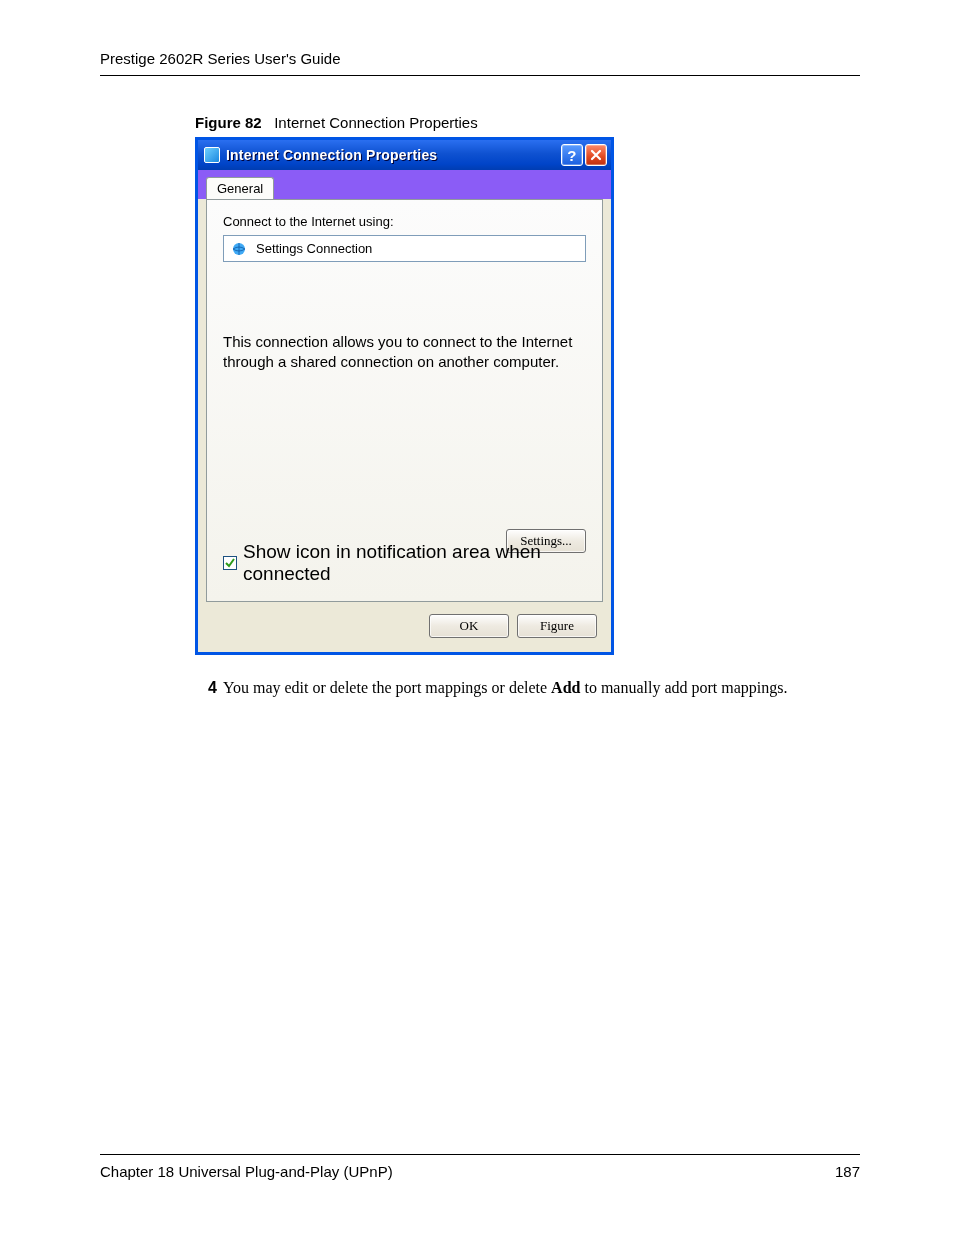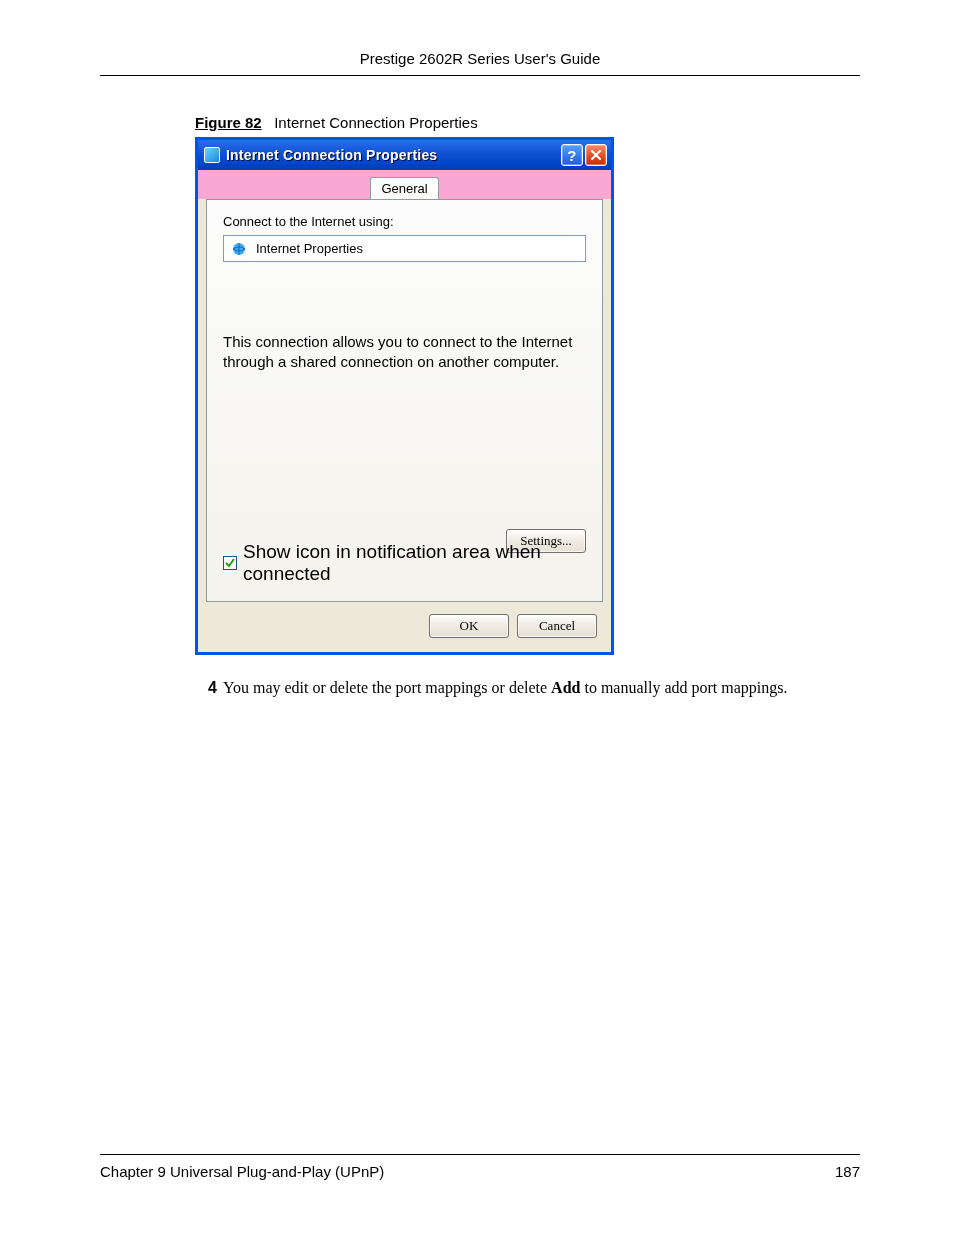--- a/index.html
+++ b/index.html
@@ -12,37 +12,37 @@
       color: #000;
     }
     .page {
       position: absolute;
       left: 100px;
       top: 50px;
       width: 760px;
       height: 1130px;
     }
     .header-right {
-      text-align: center;
+      text-align: left;
       font-family: Arial, Helvetica, sans-serif;
       font-size: 15px;
       padding-bottom: 8px;
     }
     .hr-top {
       border: none;
       border-top: 1.5px solid #000;
       margin-bottom: 38px;
     }
     .figure-caption {
       font-family: Arial, Helvetica, sans-serif;
       font-size: 15px;
       margin-left: 95px;
       margin-bottom: 6px;
     }
-    .figure-caption b { font-weight: bold; text-decoration: underline; }
+    .figure-caption b { font-weight: bold; }
     .dialog {
       margin-left: 95px;
       width: 419px;
       border: 3px solid #0055e5;
       font-family: Tahoma, Arial, sans-serif;
       font-size: 13px;
       background: #ece9d8;
       box-shadow: 0 0 0 0;
     }
     .titlebar {
@@ -76,22 +76,21 @@
       font-weight: bold;
       font-size: 15px;
       color: #fff;
       box-shadow: inset 0 0 0 1px rgba(255,255,255,0.3);
     }
     .help-btn { background: linear-gradient(to bottom,#5a9bff,#1a5fe0); }
     .close-btn { background: linear-gradient(to bottom,#ff8a6a,#e04820 60%, #c03010); }
     .close-btn svg { width: 12px; height: 12px; }
     .tabs-row {
       padding: 6px 8px 0 8px;
-      background: #f9a8d4;
-      text-align: center;
+      background: #8b5cf6;
     }
     .tab {
       display: inline-block;
       background: #fcfcfa;
       border: 1px solid #919b9c;
       border-bottom: none;
       border-top-left-radius: 3px;
       border-top-right-radius: 3px;
       padding: 3px 10px 4px 10px;
       font-size: 13px;
@@ -227,49 +226,49 @@
 
     <div class="tab-panel">
       <div class="label-connect">Connect to the Internet using:</div>
       <div class="connbox">
         <div class="conn-icon">
           <svg viewBox="0 0 18 16">
             <circle cx="9" cy="8" r="6" fill="#3fa9f5"></circle>
             <path d="M3 8 Q9 4 15 8 M3 8 Q9 12 15 8 M9 2 V14" stroke="#0d5aa7" stroke-width="0.8" fill="none"></path>
           </svg>
         </div>
-        <span>Internet Properties</span>
+        <span>Settings Connection</span>
       </div>
 
       <div class="desc-text">This connection allows you to connect to the Internet through a shared connection on another computer.</div>
 
       <div class="settings-btn">
         <div class="xp-button">Settings...</div>
       </div>
 
       <div class="chk-row">
         <div class="chk">
           <svg viewBox="0 0 12 12">
               <path d="M2 6 L5 9 L10 2" stroke="#2e9b1a" stroke-width="2" fill="none"></path>
             </svg>
         </div>
         <span>Show icon in notification area when connected</span>
       </div>
     </div>
 
     <div class="dlg-footer">
       <div class="xp-button">OK</div>
-      <div class="xp-button">Cancel</div>
+      <div class="xp-button">Figure</div>
     </div>
   </div>
 
   <div class="body-step">
     <div class="step-num">4</div>
     <div class="step-text">
       <span>You may edit or delete the port mappings or delete </span><b>Add</b><span> to manually add port mappings.</span>
     </div>
   </div>
 
   <div class="footer">
-    <span>Chapter 9 Universal Plug-and-Play (UPnP)</span>
+    <span>Chapter 18 Universal Plug-and-Play (UPnP)</span>
     <span>187</span>
   </div>
 </div>
 
 </body></html>

